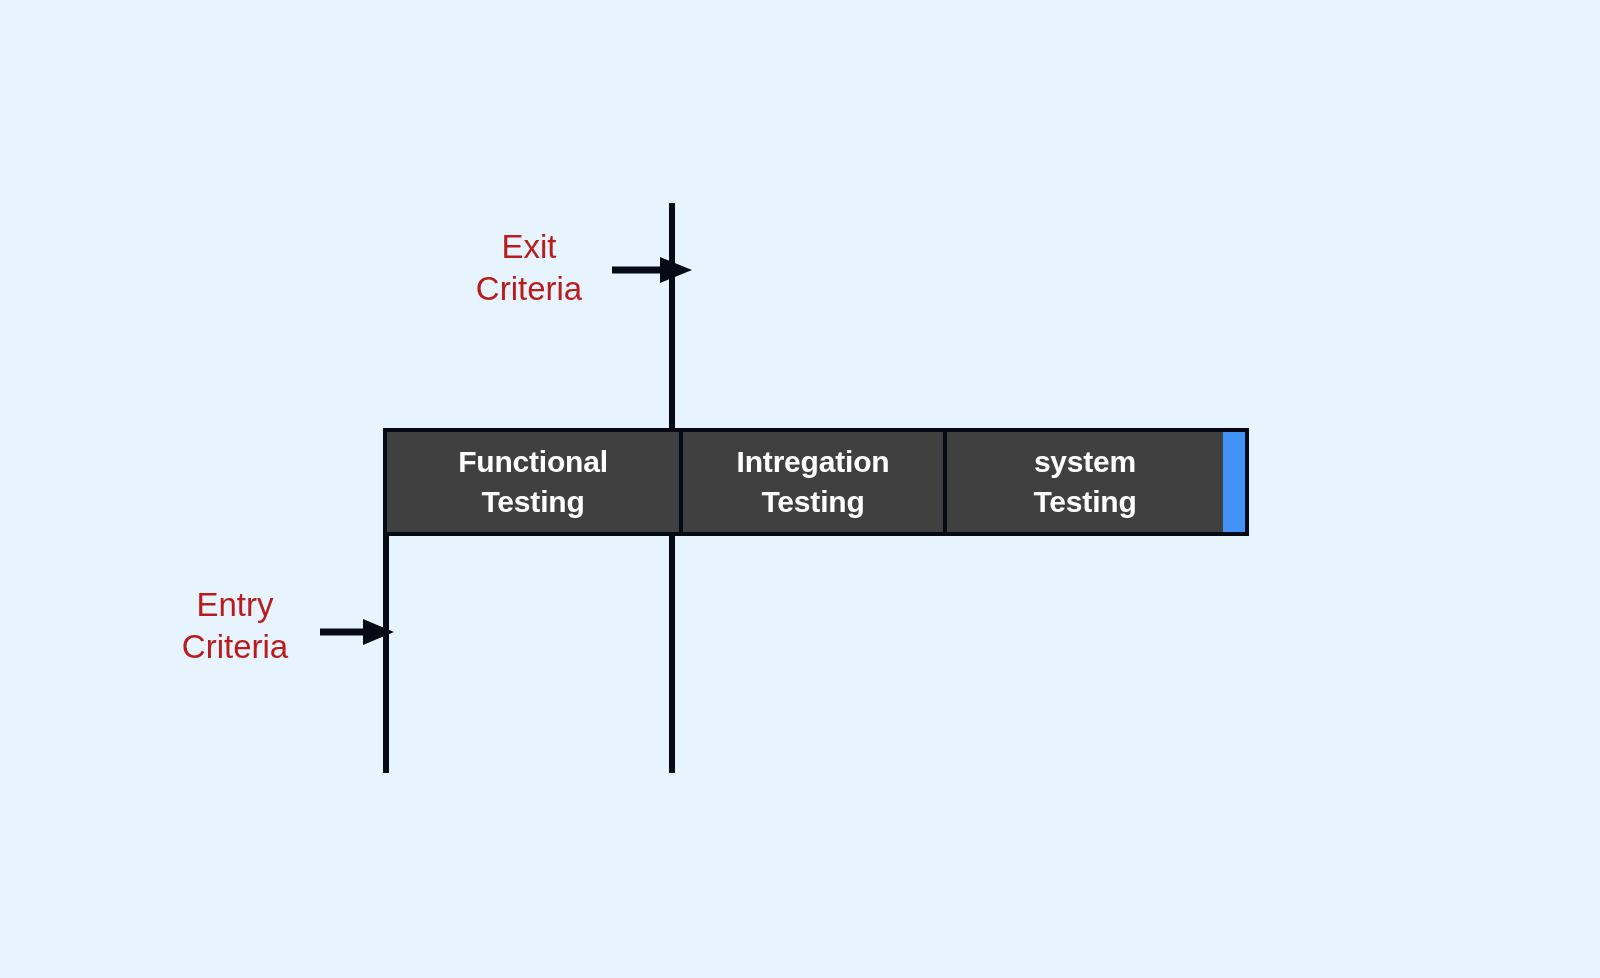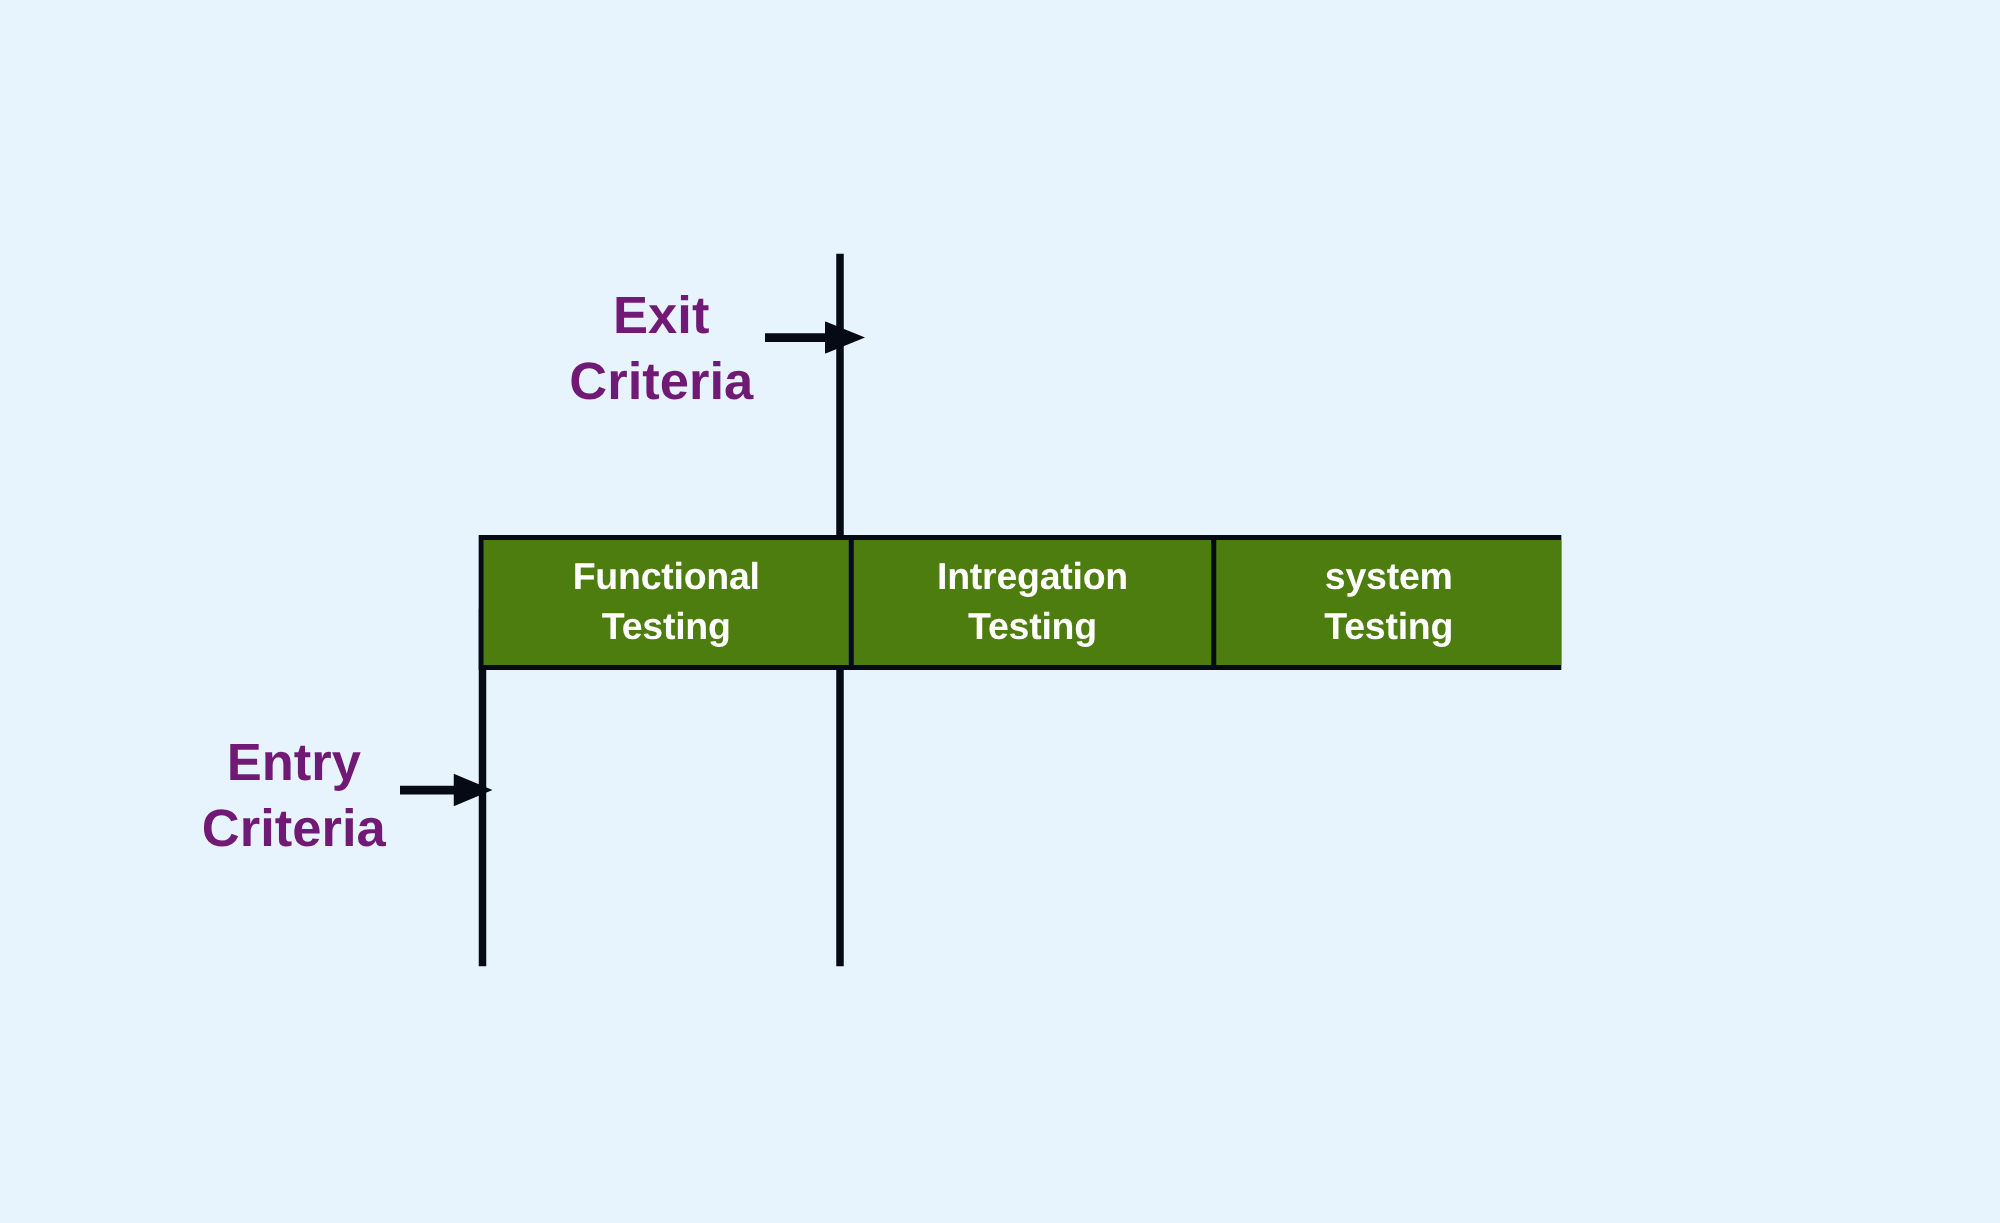--- a/index.html
+++ b/index.html
@@ -36,45 +36,45 @@
     top: 428px;
     width: 866px;
     height: 108px;
     display: flex;
     border: 4px solid #050a14;
     box-sizing: border-box;
     background: #4193f7;
   }
   .phase-box {
     flex: 0 0 auto;
-    background: #4d7c0f;
+    background: #404040;
     color: #ffffff;
     font-size: 30px;
     font-weight: bold;
     line-height: 1.32;
     letter-spacing: -0.2px;
     text-align: center;
     display: flex;
     align-items: center;
     justify-content: center;
     box-sizing: border-box;
     position: relative;
     z-index: 2;
   }
   #phase-box-0 { width: 292px; }
-  #phase-box-1 { width: 290px; border-left: 4px solid #050a14; }
+  #phase-box-1 { width: 264px; border-left: 4px solid #050a14; }
   #phase-box-2 { width: 280px; border-left: 4px solid #050a14; text-align: center; }
   .phase-label { display: block; white-space: pre-line; }
 
   
   .criteria-label {
     position: absolute;
-    color: #701a75;
-    font-size: 42px;
-    font-weight: bold;
+    color: #b91c1c;
+    font-size: 33px;
+    font-weight: normal;
     line-height: 1.26;
     text-align: center;
     white-space: pre-line;
   }
   #label-exit  { left: 404px; top: 226px; width: 250px; }
   #label-entry { left: 110px; top: 584px; width: 250px; }
 
   
   .arrow {
     position: absolute;

